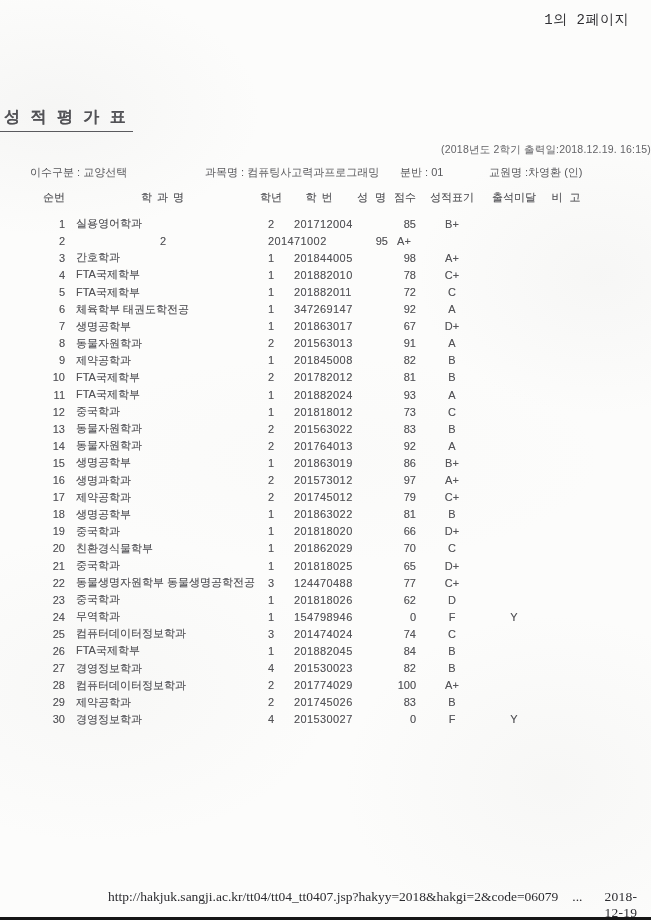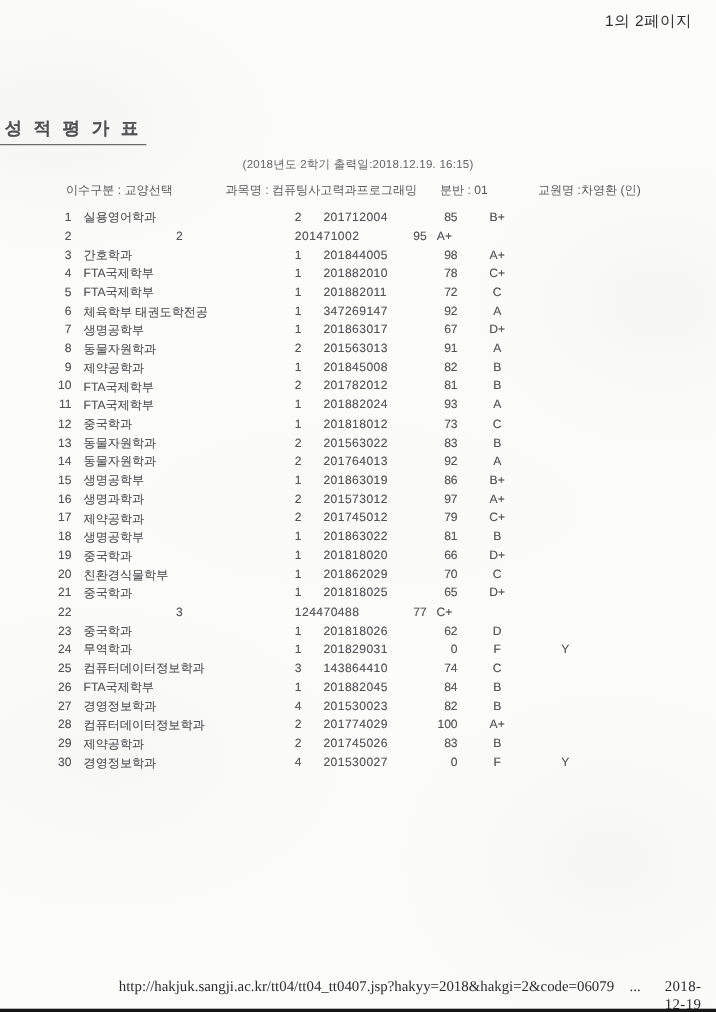--- a/index.html
+++ b/index.html
@@ -10,38 +10,38 @@
     background-image:
       radial-gradient(ellipse 300px 180px at 8% 12%, rgba(190,190,188,0.10), rgba(190,190,188,0) 70%),
       radial-gradient(ellipse 260px 200px at 92% 30%, rgba(190,190,188,0.09), rgba(190,190,188,0) 70%),
       radial-gradient(ellipse 340px 220px at 15% 75%, rgba(195,195,192,0.08), rgba(195,195,192,0) 70%),
       radial-gradient(ellipse 300px 240px at 85% 85%, rgba(195,195,192,0.09), rgba(195,195,192,0) 70%),
       radial-gradient(ellipse 400px 150px at 50% 50%, rgba(220,220,218,0.06), rgba(220,220,218,0) 70%);
   }
   .page{position:absolute;inset:0;}
   .page-indicator{
     position:absolute;top:11px;right:22px;
-    font-family:Liberation Sans, sans-serif;font-size:14px;color:#2f2f33;
+    font-family:Liberation Mono, monospace;font-size:14px;color:#2f2f33;
     letter-spacing:0.5px;
   }
   .doc-title{
     position:absolute;top:107px;left:0;width:571px;text-align:left;
   }
   .doc-title span{
     display:inline-block;font-size:16px;font-weight:bold;color:#525256;
     letter-spacing:3px;border-bottom:1.5px solid #5a5a5e;padding:0 4px 3px 4px;
     text-shadow:0 0 0.5px rgba(90,90,94,0.6);
   }
   .doc-subtitle{
-    position:absolute;top:143px;left:0;width:651px;text-align:center;
+    position:absolute;top:143px;left:0;width:651px;text-align:right;
     font-size:10.5px;color:#636367;letter-spacing:0.2px;
   }
   .course-info{position:absolute;top:165px;left:0;width:651px;height:15px;font-size:11px;color:#58585c;}
   .ci{position:absolute;white-space:nowrap;}
-  .ci.completion{left:60px;}
+  .ci.completion{left:30px;}
   .ci.subject{left:205px;}
   .ci.section{left:400px;}
   .ci.instructor{left:489px;}
   .grade-table{position:absolute;left:28px;top:189px;width:564px;color:#545458;}
   .table-row{
     display:grid;height:17.1px;align-items:center;
     grid-template-columns:40px 190px 26px 71px 35px 28px 68px 56px 50px;
     font-size:11px;
     text-shadow:0 0 0.4px rgba(84,84,88,0.45);
   }
@@ -84,20 +84,31 @@
   <div class="doc-subtitle">(2018년도 2학기 출력일:2018.12.19. 16:15)</div>
 
   <div class="course-info">
     <span class="ci completion">이수구분 : 교양선택</span>
     <span class="ci subject">과목명 : 컴퓨팅사고력과프로그래밍</span>
     <span class="ci section">분반 : 01</span>
     <span class="ci instructor">교원명 :차영환 (인)</span>
   </div>
 
   <div class="grade-table">
+    <div class="table-row head">
+      <span class="c seq">순번</span>
+      <span class="c dept">학 과 명</span>
+      <span class="c year">학년</span>
+      <span class="c id">학 번</span>
+      <span class="c name">성 명</span>
+      <span class="c score">점수</span>
+      <span class="c grade">성적표기</span>
+      <span class="c attend">출석미달</span>
+      <span class="c remark">비 고</span>
+    </div>
     <div>
   <div class="table-row">
     <span class="c seq">1</span>
     <span class="c dept">실용영어학과</span>
     <span class="c year">2</span>
     <span class="c id">201712004</span>
     <span class="c name"></span>
     <span class="c score">85</span>
     <span class="c grade">B+</span>
     <span class="c attend"></span>
@@ -338,20 +349,21 @@
     <span class="c id">201818025</span>
     <span class="c name"></span>
     <span class="c score">65</span>
     <span class="c grade">D+</span>
     <span class="c attend"></span>
     <span class="c remark"></span>
   </div>
 
   <div class="table-row">
     <span class="c seq">22</span>
+    <span class="c dept">동물생명자원학부 동물생명공학전공</span>
     <span class="c year">3</span>
     <span class="c id">124470488</span>
     <span class="c name"></span>
     <span class="c score">77</span>
     <span class="c grade">C+</span>
     <span class="c attend"></span>
     <span class="c remark"></span>
   </div>
 
   <div class="table-row">
@@ -363,33 +375,33 @@
     <span class="c score">62</span>
     <span class="c grade">D</span>
     <span class="c attend"></span>
     <span class="c remark"></span>
   </div>
 
   <div class="table-row">
     <span class="c seq">24</span>
     <span class="c dept">무역학과</span>
     <span class="c year">1</span>
-    <span class="c id">201829031</span>
+    <span class="c id">154798946</span>
     <span class="c name"></span>
     <span class="c score">0</span>
     <span class="c grade">F</span>
     <span class="c attend">Y</span>
     <span class="c remark"></span>
   </div>
 
   <div class="table-row">
     <span class="c seq">25</span>
     <span class="c dept">컴퓨터데이터정보학과</span>
     <span class="c year">3</span>
-    <span class="c id">143864410</span>
+    <span class="c id">201474024</span>
     <span class="c name"></span>
     <span class="c score">74</span>
     <span class="c grade">C</span>
     <span class="c attend"></span>
     <span class="c remark"></span>
   </div>
 
   <div class="table-row">
     <span class="c seq">26</span>
     <span class="c dept">FTA국제학부</span>

